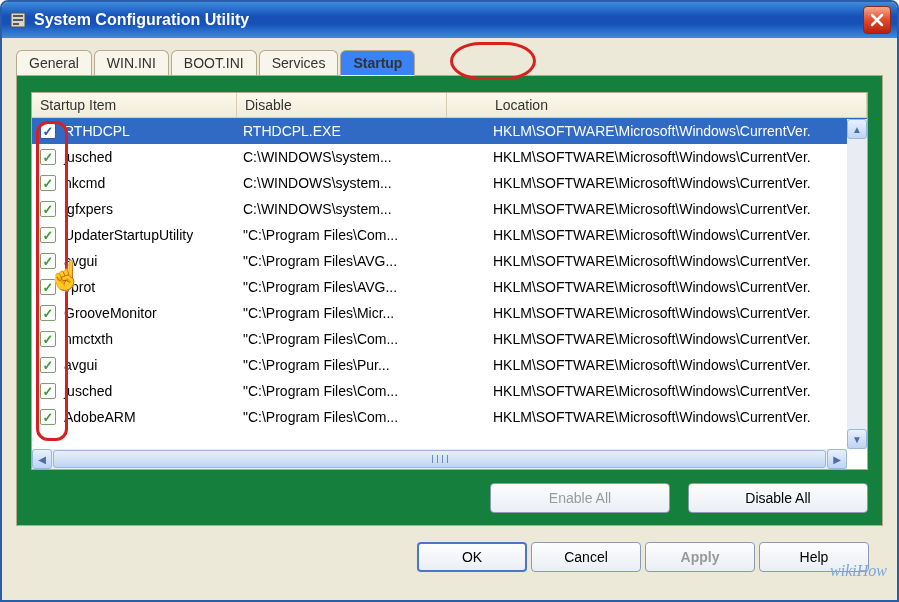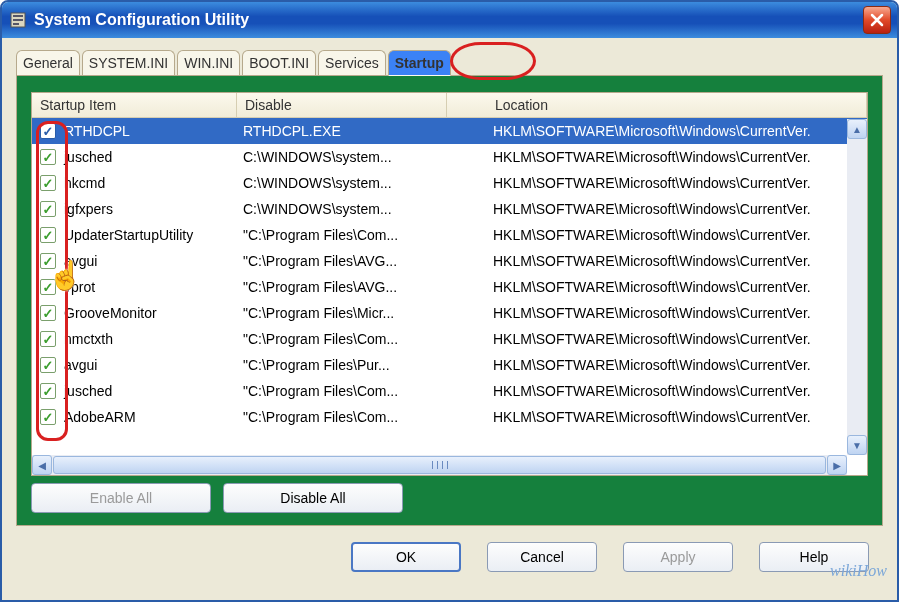--- a/index.html
+++ b/index.html
@@ -63,21 +63,21 @@
   display: flex;
   flex-direction: column;
   position: relative;
 }
 .tabs {
   display: flex;
   position: relative;
   z-index: 2;
 }
 .tab {
-  padding: 4px 6px;
+  padding: 4px 12px;
   background: #f8f6ea;
   border: 1px solid #b6a98c;
   border-bottom: none;
   border-radius: 6px 6px 0 0;
   margin-right: 2px;
   color: #333;
   cursor: pointer;
   font-size: 14px;
 }
 .tab.active {
@@ -220,60 +220,61 @@
   height: 8px;
   display: flex;
   justify-content: space-between;
 }
 .hgrip {
   width: 1px;
   background: #6a8bc0;
 }
 .panel-buttons {
   display: flex;
-  justify-content: flex-start;
-  gap: 12px;
-  padding-top: 7px;
+  justify-content: flex-end;
+  gap: 18px;
+  padding-top: 13px;
 }
 .btn {
   min-width: 180px;
   height: 30px;
   border: 1px solid #8a9ab4;
   background: linear-gradient(180deg, #fdfdfd, #eaeef4);
   border-radius: 4px;
   font-size: 14px;
   cursor: pointer;
   color: #000;
 }
 .btn.disabled {
   color: #9a9a9a;
   cursor: default;
 }
 .dialog-buttons {
   display: flex;
   justify-content: flex-end;
-  gap: 26px;
+  gap: 4px;
   padding: 16px 14px 14px 0;
 }
 .dlg-btn {
   min-width: 110px;
   height: 30px;
   border: 1px solid #8a9ab4;
   background: linear-gradient(180deg, #fdfdfd, #eaeef4);
   border-radius: 4px;
   font-size: 14px;
   cursor: pointer;
   color: #000;
 }
 .dlg-btn.default {
   border: 2px solid #4a77c4;
 }
 .dlg-btn.disabled {
   color: #9a9a9a;
   cursor: default;
+  font-weight: bold;
 }
 .watermark {
   position: absolute;
   right: 10px;
   bottom: 20px;
   font-family: Georgia, serif;
   font-style: italic;
   font-size: 16px;
   color: #7aa6d8;
   pointer-events: none;
@@ -309,21 +310,20 @@
     <div class="close-btn">
       <svg width="14" height="14" viewBox="0 0 14 14">
           <path d="M2 2 L12 12 M12 2 L2 12" stroke="#fff" stroke-width="2.5" stroke-linecap="round"></path>
         </svg>
     </div>
   </div>
 
   <div class="content">
     <div class="tabs">
       <div class="tab">General</div>
-      <div class="tab">SYSTEM.INI</div>
       <div class="tab">WIN.INI</div>
       <div class="tab">BOOT.INI</div>
       <div class="tab">Services</div>
       <div class="tab active">Startup</div>
       <div class="tab-circle" style="left:434px; top:-8px;"></div>
     </div>
 
     <div class="panel">
       <div class="listview">
         <div class="col-headers">

